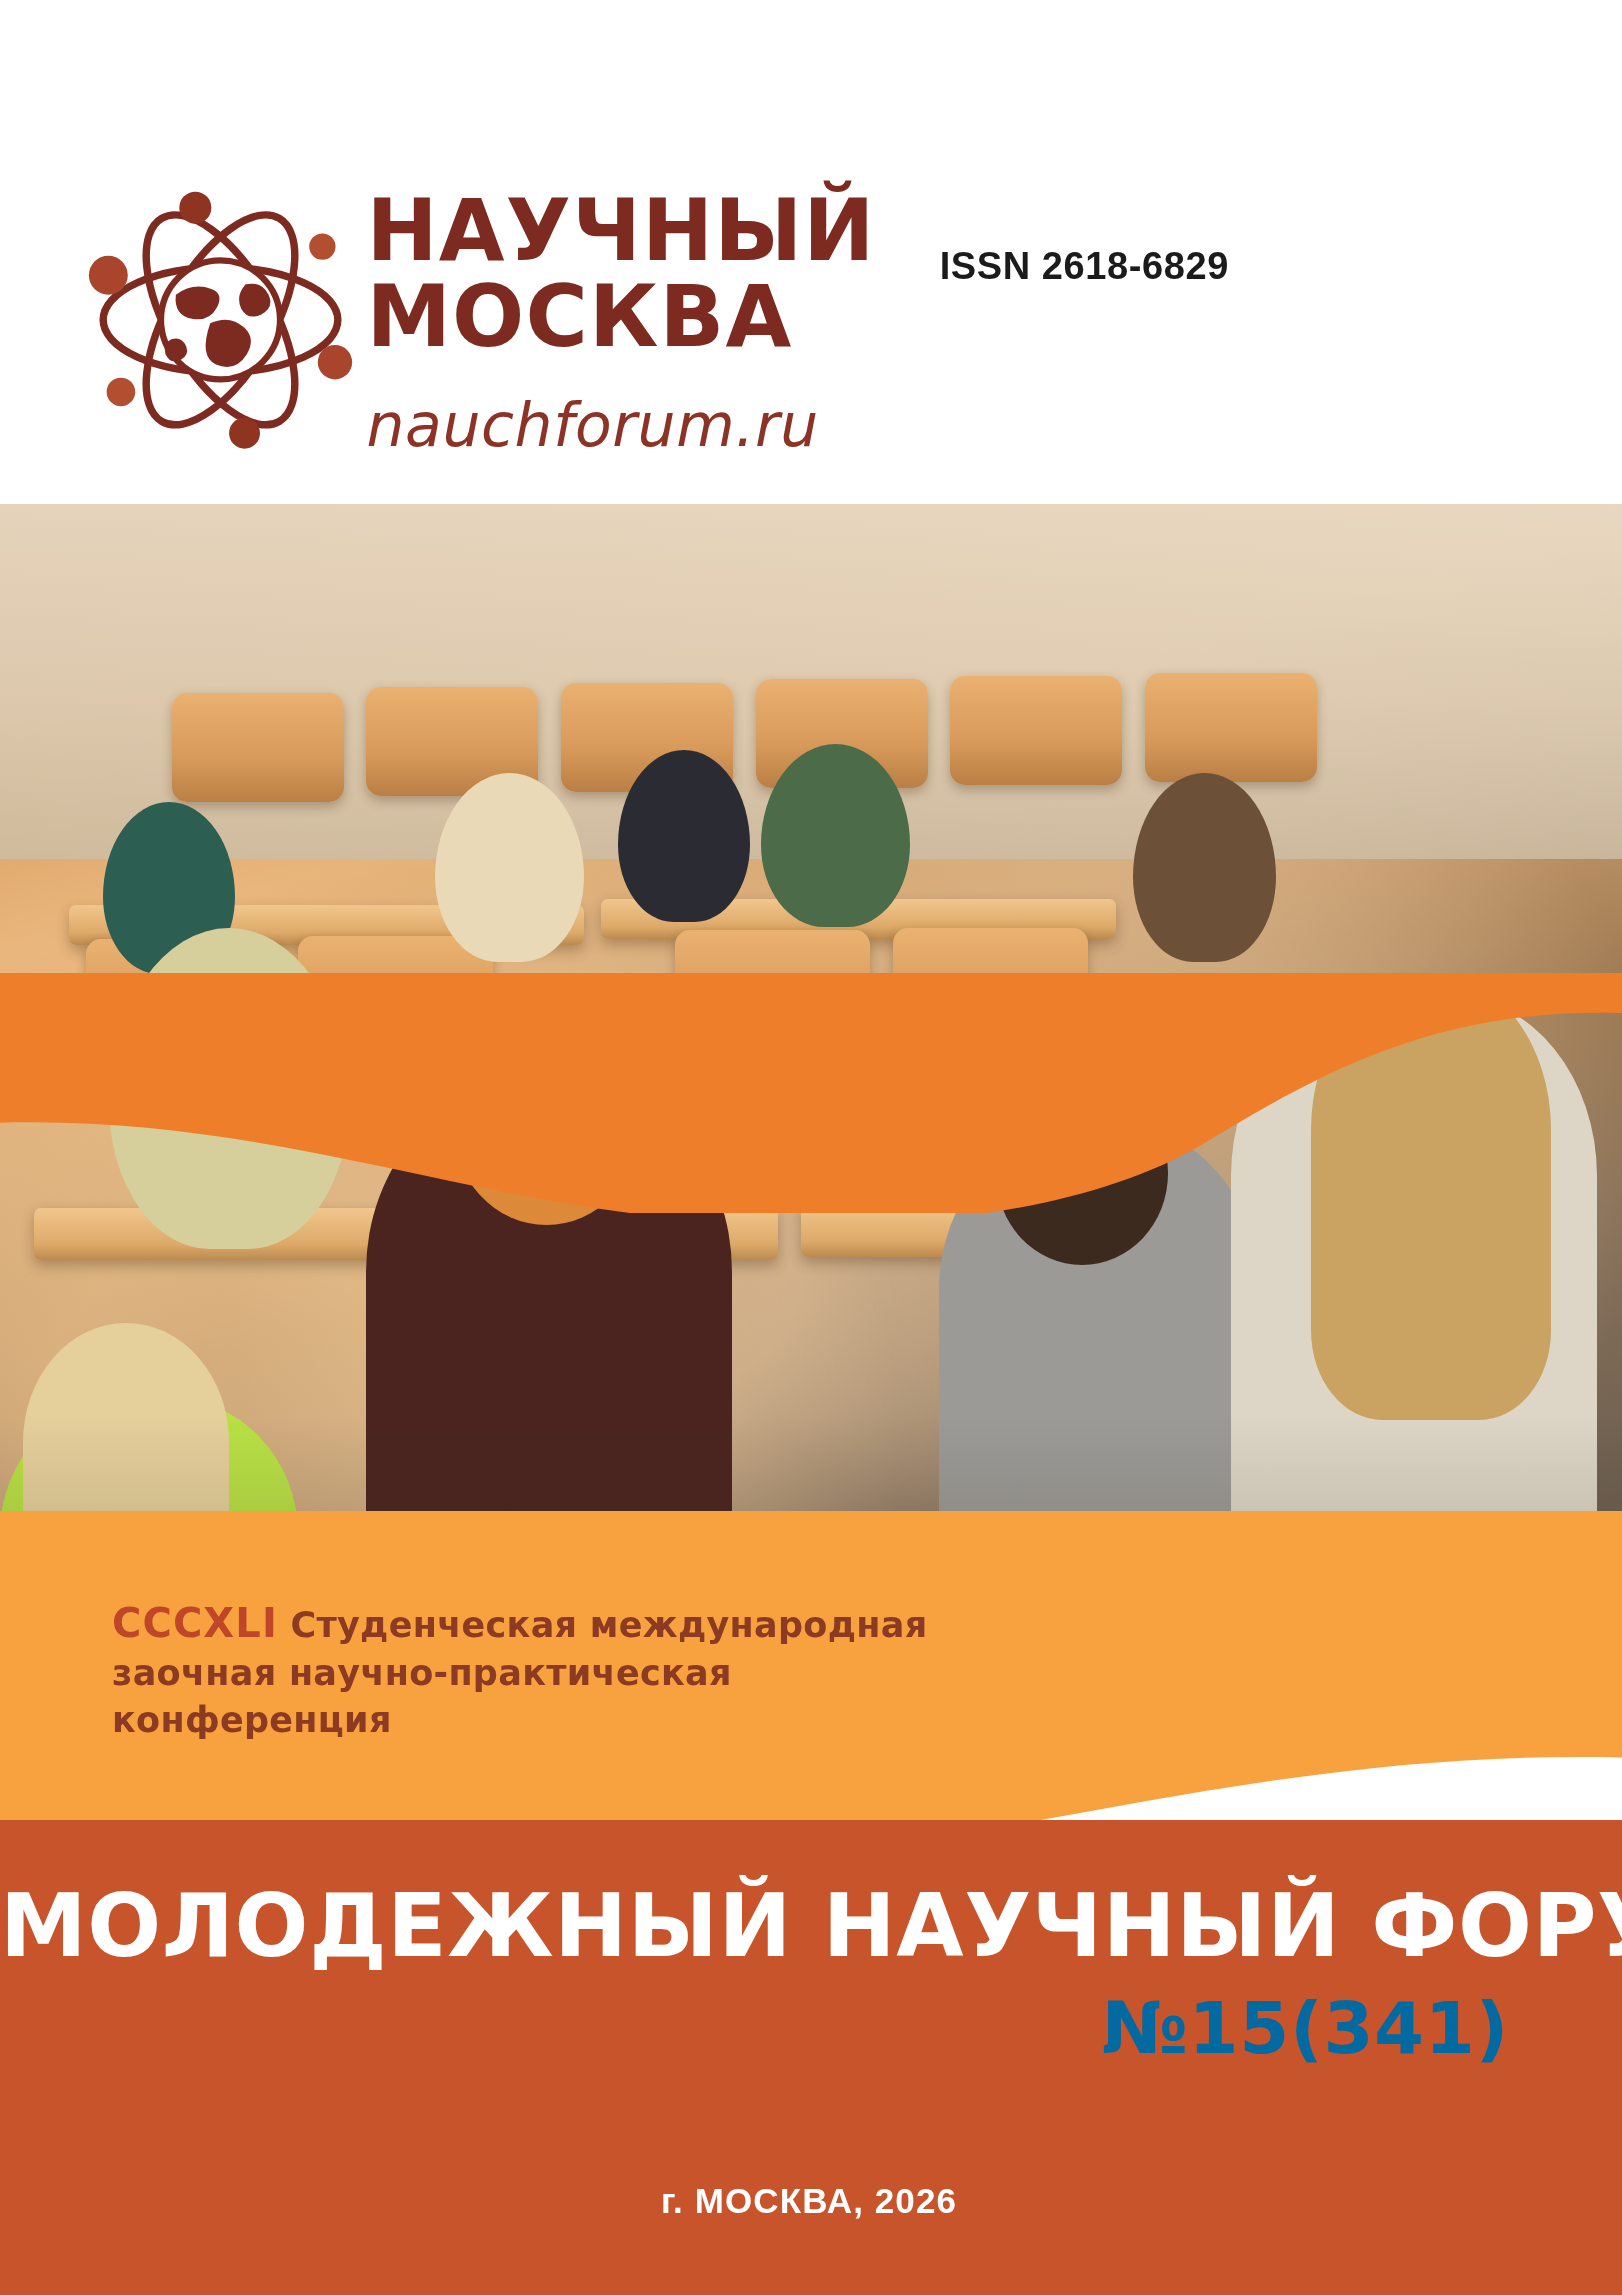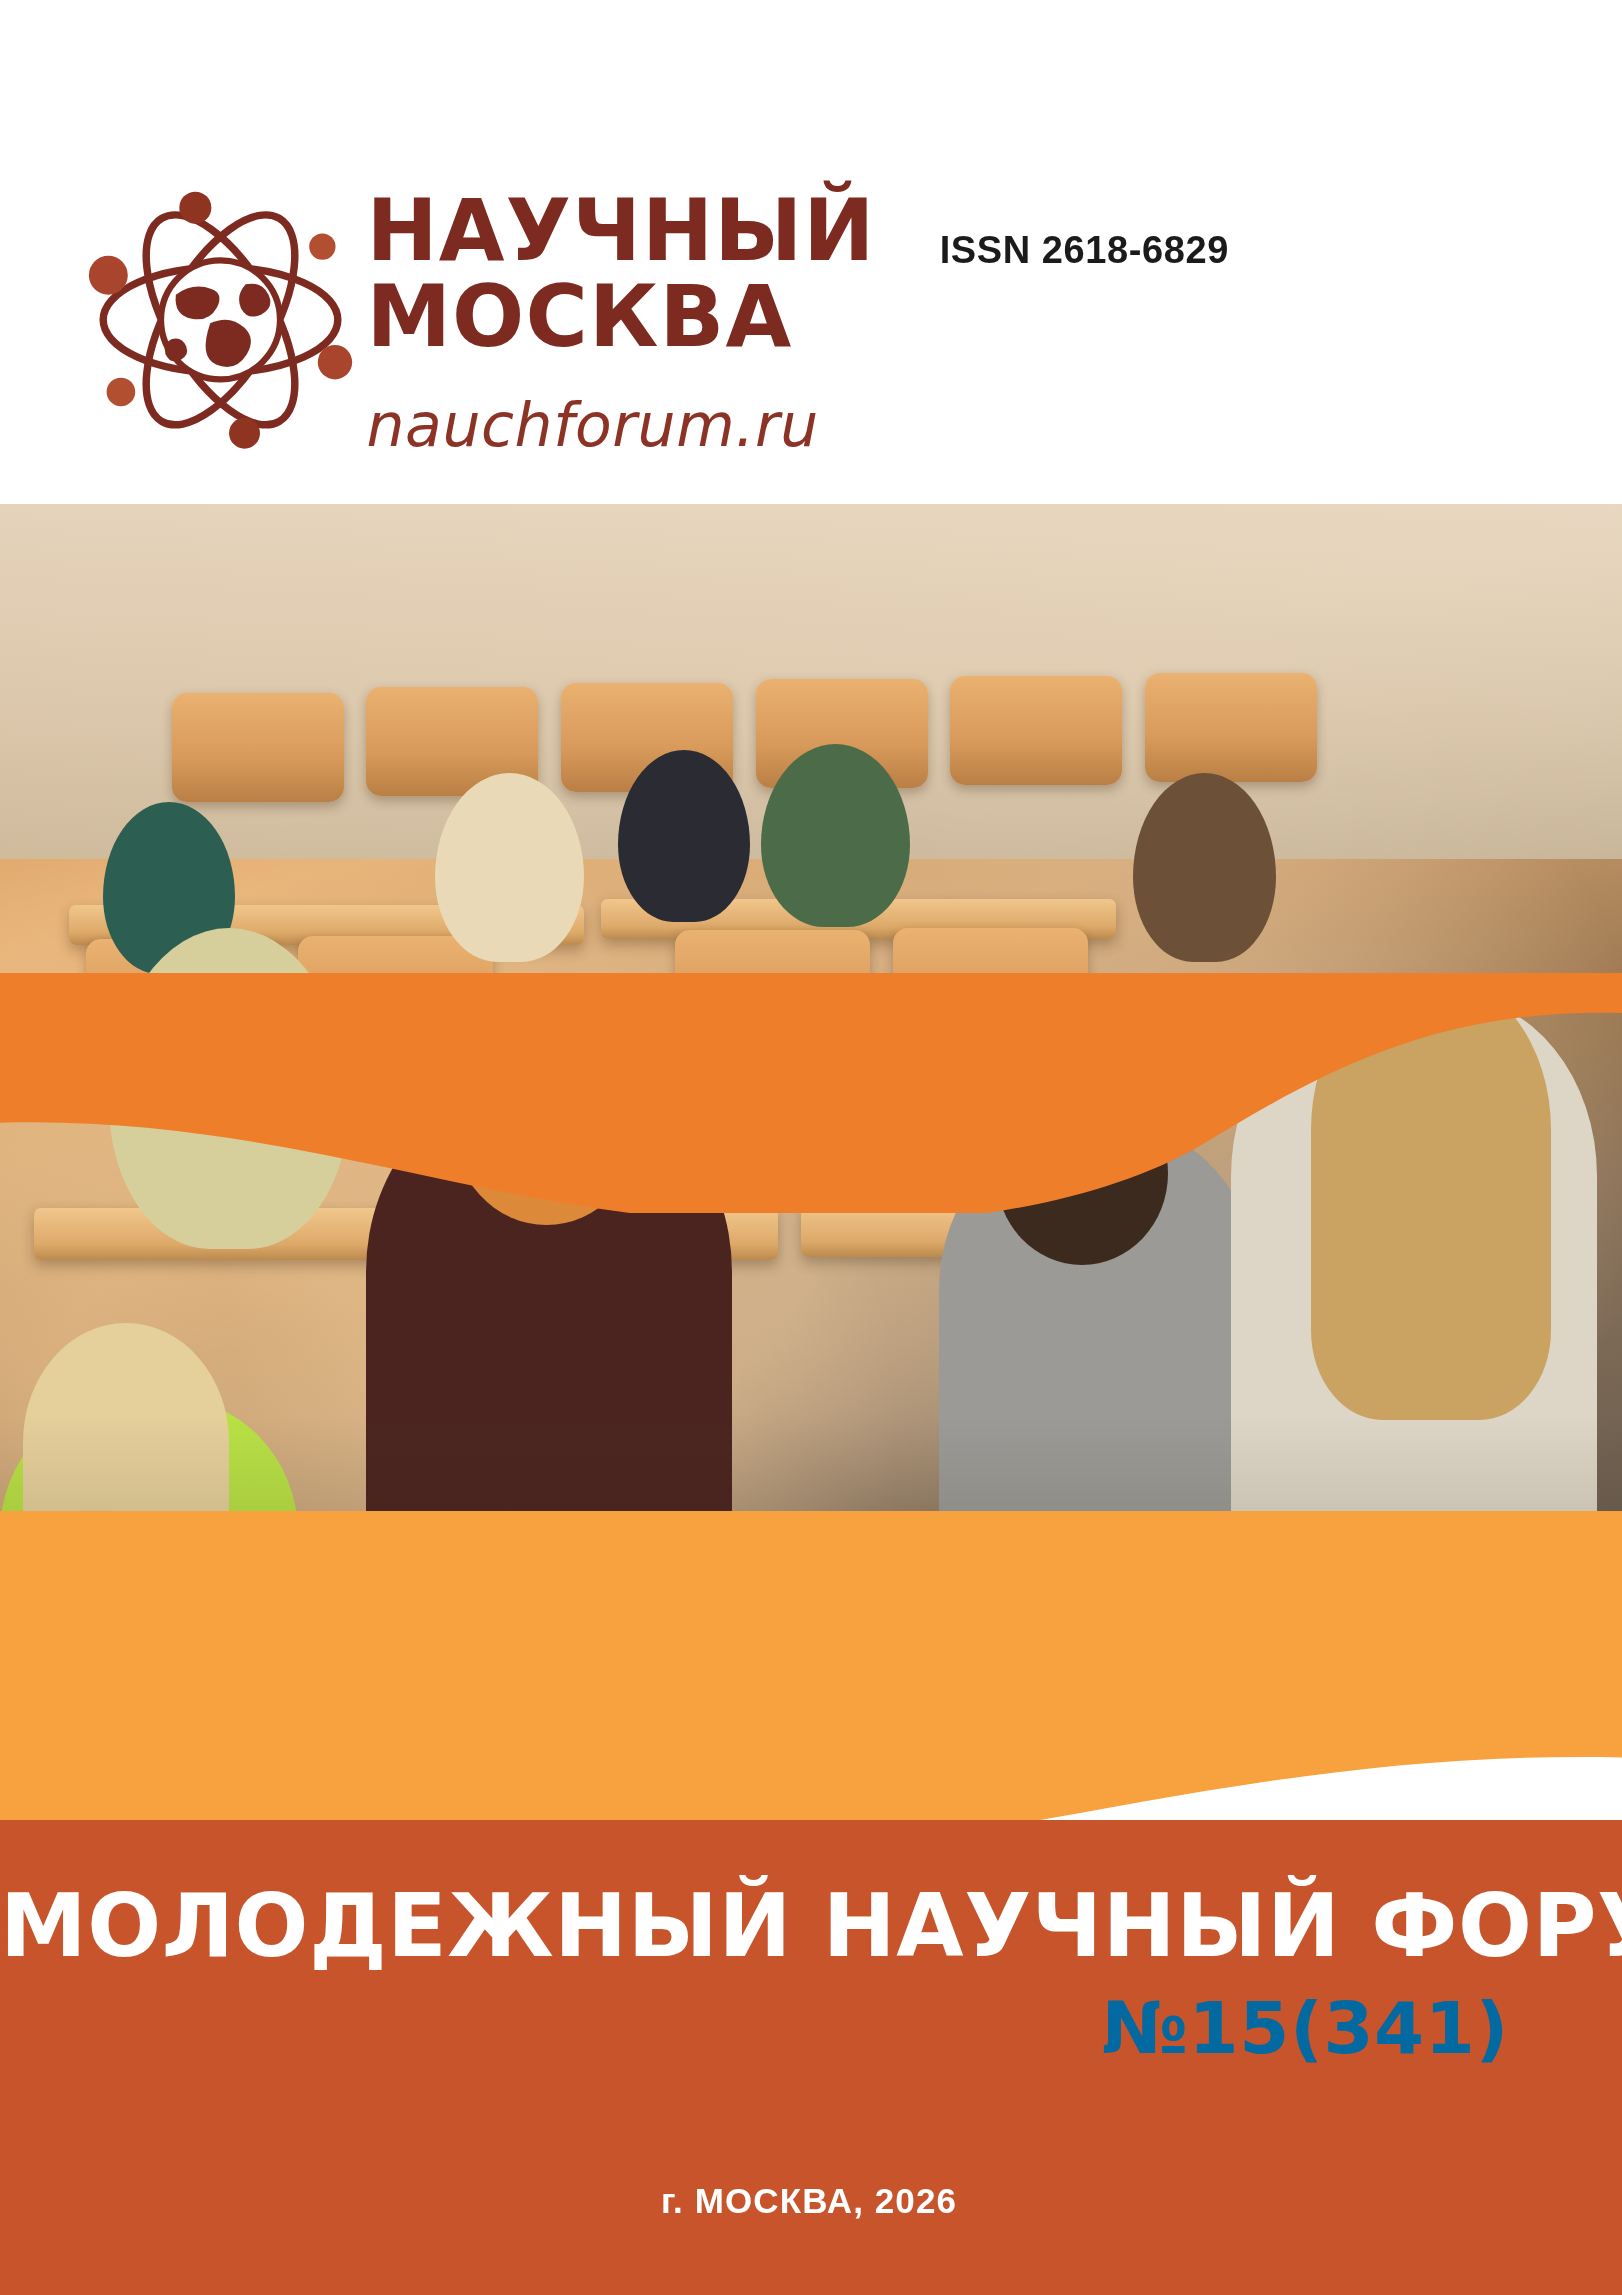--- a/index.html
+++ b/index.html
@@ -63,21 +63,21 @@
     font-style: italic;
     font-size: 60px;
     color: #8c3326;
     letter-spacing: 0.6px;
     margin-top: 29px;
     white-space: nowrap;
   }
   .issn {
     position: absolute;
     right: 108px;
-    top: 229px;
+    top: 245px;
     font-family: "Liberation Sans", sans-serif;
     font-weight: bold;
     font-size: 38px;
     color: #1b1b1b;
     letter-spacing: 0.6px;
   }
 
   
   .photo-wrap {
     position: absolute;
@@ -306,20 +306,26 @@
     </svg>
 
   </div>
 
   <svg class="conf-banner" viewBox="0 0 2835 560" preserveAspectRatio="none">
     <rect x="0" y="0" width="2835" height="560" fill="#f7a23e"></rect>
     <path d="M0,0 C500,-10 900,90 1400,160 C1900,230 2400,200 2835,90 L2835,0 Z" fill="#f7a23e"></path>
     <path d="M1700,560 C2050,500 2400,420 2835,430 L2835,560 Z" fill="#ffffff"></path>
   </svg>
 
+  <div class="conf-text">
+    <span class="roman">CCCXLI</span>
+    <span>Студенческая международная</span><br>
+    <span>заочная научно-практическая</span><br>
+    <span>конференция</span>
+  </div>
 
   <div class="bottom-block"></div>
   <div class="main-title">МОЛОДЕЖНЫЙ НАУЧНЫЙ ФОРУМ</div>
   <div class="issue-number">№15(341)</div>
   <div class="city-year">г. МОСКВА, 2026</div>
 
 </div>
 
 
 </body></html>

